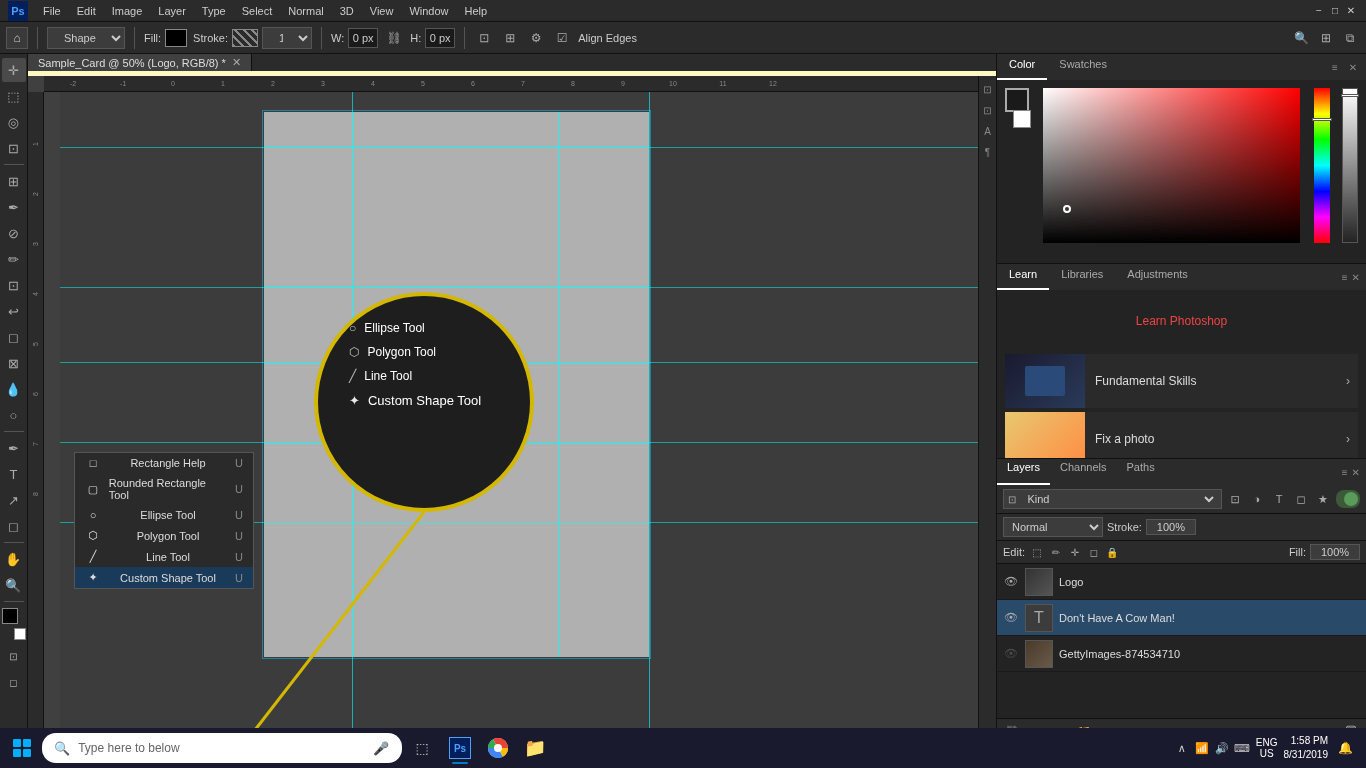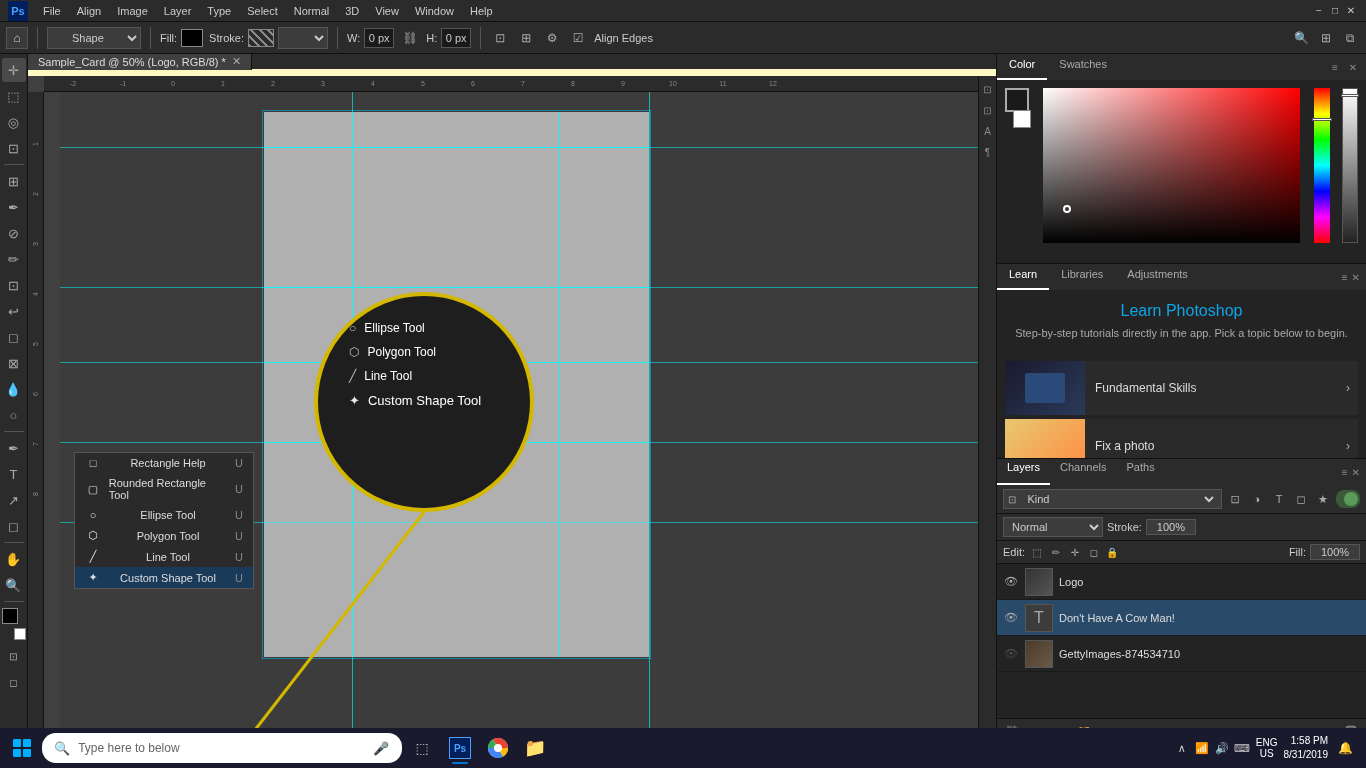--- a/index.html
+++ b/index.html
@@ -58,21 +58,21 @@
     }
     .tool-opt-item {
       display: flex; align-items: center; gap: 4px;
       font-size: 11px; color: #ccc;
     }
     .tool-opt-select {
       background: #3c3c3c;
       border: 1px solid #555;
       color: #ccc;
       font-size: 11px;
-      padding: 2px 20px;
+      padding: 2px 12px;
       height: 22px;
     }
     .tool-opt-box {
       background: #1a1a1a;
       border: 1px solid #555;
       color: #ccc;
       width: 30px; height: 20px;
       display: flex; align-items: center; justify-content: center;
     }
     .fill-box {
@@ -240,21 +240,21 @@
     .learn-tab {
       padding: 4px 12px;
       font-size: 11px; color: #aaa; cursor: pointer;
       border-bottom: 2px solid transparent;
     }
     .learn-tab.active { color: #fff; border-bottom: 2px solid #fff; }
     .learn-content {
       padding: 12px 16px;
       text-align: center;
     }
-    .learn-title { font-size: 16px; color: #0ea5e9; margin-bottom: 6px; }
+    .learn-title { font-size: 12px; color: #ef4444; margin-bottom: 6px; margin-top: 12px; }
     .learn-desc { font-size: 11px; color: #aaa; line-height: 1.4; }
     .learn-cards {
       display: flex; flex-direction: column; gap: 4px;
       padding: 8px;
     }
     .learn-card {
       display: flex; align-items: center;
       background: #2a2a2a;
       height: 54px;
       cursor: pointer;
@@ -420,21 +420,21 @@
     .layers-list::-webkit-scrollbar-thumb { background: #555; }
   </style>
 </head>
 <body>
 
 <div class="menu-bar">
   <div class="menu-bar-logo">
     <span>Ps</span>
   </div>
   <div class="menu-item">File</div>
-  <div class="menu-item">Align</div>
+  <div class="menu-item">Edit</div>
   <div class="menu-item">Image</div>
   <div class="menu-item">Layer</div>
   <div class="menu-item">Type</div>
   <div class="menu-item">Select</div>
   <div class="menu-item">Normal</div>
   <div class="menu-item">3D</div>
   <div class="menu-item">View</div>
   <div class="menu-item">Window</div>
   <div class="menu-item">Help</div>
   <div class="window-controls">
@@ -521,21 +521,21 @@
       <div style="width:12px;height:12px;background:#fff;border:1px solid #888;position:absolute;bottom:0;right:0;"></div>
     </div>
     <div style="margin-top:2px;display:flex;flex-direction:column;gap:2px;">
       <div class="tool-btn" style="font-size:10px;">⊡</div>
       <div class="tool-btn" style="font-size:10px;">◻</div>
     </div>
   </div>
 
   <div class="canvas-area">
 
-    <div style="position:absolute;top:0;left:0;right:0;height:22px;background:#2b2b2b;display:flex;align-items:center;border-bottom:7px solid #fef9c3;">
+    <div style="position:absolute;top:0;left:0;right:0;height:22px;background:#2b2b2b;display:flex;align-items:center;border-bottom:5px solid #fef9c3;">
       <div style="padding:2px 10px;background:#404040;font-size:11px;color:#ddd;border-right:1px solid #111;display:flex;align-items:center;gap:6px;cursor:pointer;">
         <span>Sample_Card @ 50% (Logo, RGB/8) *</span>
         <span style="color:#aaa;">✕</span>
       </div>
     </div>
 
     <div class="ruler-h" style="top:22px;">
       <div style="margin-left:4px;display:flex;gap:0;">
         <span style="display:inline-block;width:50px;text-align:center;font-size:7px;color:#888;">-2</span>
         <span style="display:inline-block;width:50px;text-align:center;font-size:7px;color:#888;">-1</span>
@@ -697,21 +697,20 @@
         <div class="learn-tab active">Learn</div>
         <div class="learn-tab">Libraries</div>
         <div class="learn-tab">Adjustments</div>
         <div style="margin-left:auto;display:flex;align-items:center;padding-right:6px;gap:4px;">
           <div style="font-size:10px;color:#888;cursor:pointer;">≡</div>
           <div style="font-size:10px;color:#888;cursor:pointer;">✕</div>
         </div>
       </div>
       <div class="learn-content">
         <div class="learn-title">Learn Photoshop</div>
-        <div class="learn-desc">Step-by-step tutorials directly in the app. Pick a topic below to begin.</div>
       </div>
       <div class="learn-cards">
         <div class="learn-card">
           <div class="learn-card-thumb learn-card-thumb-1">
             <div style="width:100%;height:100%;background:linear-gradient(135deg,#1a1a2e,#2a3a5a);display:flex;align-items:center;justify-content:center;">
               <div style="width:40px;height:30px;background:#2a4a7a;border-radius:2px;"></div>
             </div>
           </div>
           <div class="learn-card-text">Fundamental Skills</div>
           <div class="learn-card-arrow">›</div>

